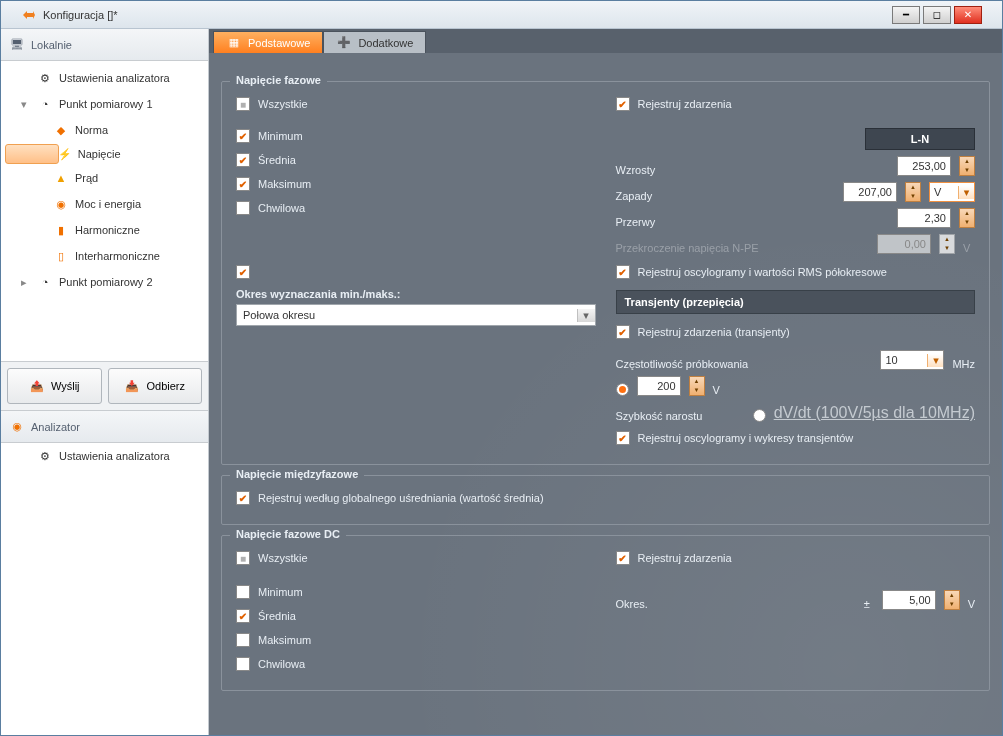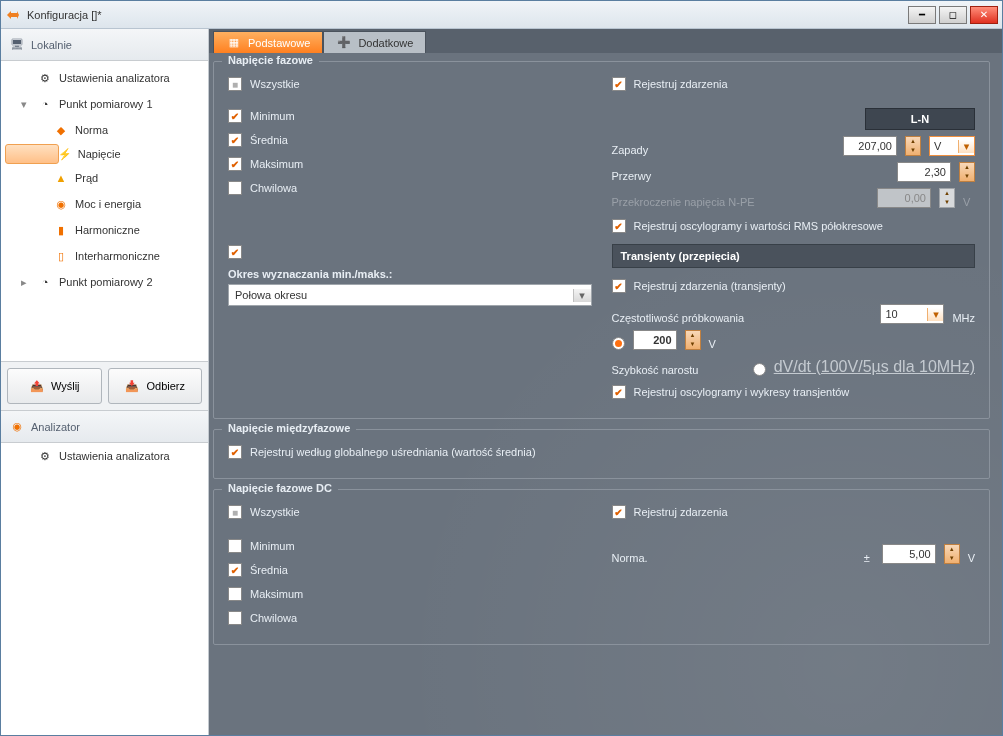--- a/index.html
+++ b/index.html
@@ -1,18 +1,18 @@
 <!DOCTYPE html>
 <html><head>
 <meta charset="utf-8">
 <style>
 * { box-sizing: border-box; margin: 0; padding: 0; font-family: Tahoma, Arial, sans-serif; font-size: 11px; }
 body { background: #d4d8dc; width: 1003px; height: 736px; overflow: hidden; }
 .window { width: 1003px; height: 736px; background: #e8eaec; border: 1px solid #5a7ea0; display: flex; flex-direction: column; }
-.titlebar { height: 28px; background: linear-gradient(#f0f4f8,#dde5ec); border-bottom: 1px solid #b8c4d0; display: flex; align-items: center; padding: 0 4px; }
+.titlebar { height: 28px; background: linear-gradient(#f0f4f8,#dde5ec); border-bottom: 1px solid #b8c4d0; display: flex; align-items: center; padding: 0 20px; }
 .titlebar .ticon { width:16px; height:16px; margin-right:6px; }
 .titlebar .ttext { flex:1; color:#333; }
 .titlebar .winbtns { display:flex; gap:3px; }
 .winbtn { width:28px; height:18px; border:1px solid #7a7a7a; background:linear-gradient(#f4f4f4,#d0d0d0); display:flex; align-items:center; justify-content:center; font-size:10px; }
 .winbtn.close { background:linear-gradient(#ff8e7a,#e03020); color:#fff; border-color:#a02010; }
 .body { flex:1; display:flex; min-height:0; }
 .sidebar { width:208px; background:#fff; border-right:1px solid #c4cad0; display:flex; flex-direction:column; }
 .panel-hdr { height:32px; background:linear-gradient(#f4f6f8,#e6eaee); border-bottom:1px solid #c8ccd0; display:flex; align-items:center; padding:0 8px; color:#556070; font-size:14px; gap:6px; }
 .tree { flex:1; overflow:auto; padding:4px 0; }
 .tree-item { display:flex; align-items:center; height:26px; padding-left:20px; gap:6px; color:#333; cursor:default; }
@@ -20,21 +20,21 @@
 .tree-item.l3 { padding-left:52px; }
 .tree-caret { width:10px; color:#888; }
 .icn { width:16px; height:16px; display:inline-flex; align-items:center; justify-content:center; font-size:11px; }
 .btnbar { display:flex; gap:6px; padding:6px; border-top:1px solid #c8ccd0; border-bottom:1px solid #c8ccd0; background:#f0f2f4; }
 .bigbtn { flex:1; height:36px; border:1px solid #b0b6bc; background:linear-gradient(#fcfcfc,#e8eaec); display:flex; align-items:center; justify-content:center; gap:6px; border-radius:3px; }
 .lower { padding:0; }
 .main { flex:1; display:flex; flex-direction:column; background:#6a737e; background-image:radial-gradient(circle at 80% 90%, rgba(255,255,255,0.06), transparent 50%); min-height:0; }
 .tabs { height:24px; display:flex; align-items:flex-end; background:#58616c; padding-left:4px; }
 .tab { height:22px; padding:0 12px; display:flex; align-items:center; gap:6px; background:#b8bfc6; border:1px solid #4a525c; border-bottom:none; color:#333; }
 .tab.active { background:linear-gradient(#ffb060,#ff8020); color:#fff; }
-.content { flex:1; overflow:auto; padding:8px 12px 12px 4px; color:#e8eef4; }
+.content { flex:1; overflow:auto; padding:8px 12px 12px 12px; color:#e8eef4;margin-top:20px; }
 .group { border:1px solid #8a929c; border-radius:2px; padding:10px 14px 14px 14px; margin-bottom:10px; position:relative; }
 .group > .legend { position:absolute; top:-8px; left:8px; background:#6a737e; padding:0 6px; font-weight:bold; color:#e8eef4; }
 .cols { display:flex; gap:20px; }
 .col { flex:1; min-width:0; }
 .chk { display:flex; align-items:center; gap:8px; height:24px; color:#e8eef4; }
 .chk .box { width:14px; height:14px; background:#fff; border:1px solid #888; display:flex; align-items:center; justify-content:center; font-size:10px; color:#e06000; font-weight:bold; }
 .chk .box.three { color:#b0b0b0; }
 .row { display:flex; align-items:flex-end; height:26px; gap:8px; }
 .row .lbl { flex:1; color:#e8eef4; }
 .row.disabled .lbl { color:#9aa0a8; }
@@ -198,20 +198,28 @@
               <div class="chk">
                 <span class="box">✔</span>
                 <span>Rejestruj zdarzenia</span>
               </div>
               <div style="height:8px"></div>
               <div class="row">
                 <span class="lbl"></span>
                 <div class="hdrcell">L-N</div>
               </div>
               <div class="row">
+                <span class="lbl">Wzrosty</span>
+                <input class="numinp" value="253,00" style="">
+                <div class="spin">
+                    <span>▲</span>
+                    <span>▼</span>
+                  </div>
+              </div>
+              <div class="row">
                 <span class="lbl">Zapady</span>
                 <input class="numinp" value="207,00" style="">
                 <div class="spin">
                     <span>▲</span>
                     <span>▼</span>
                   </div>
                 <div class="sel orange" style="width:46px">
                     <span class="sv">V</span>
                     <span class="ar">▾</span>
                   </div>
@@ -250,21 +258,21 @@
                 <div class="sel" style="width:64px">
                     <span class="sv">10</span>
                     <span class="ar">▾</span>
                   </div>
                 <span>MHz</span>
               </div>
               <div class="row">
                 <span class="rad">
                     <span class="dot"></span>
                   </span>
-                <input class="numinp" style="width: 44px; font-weight: bold;" value="200">
+                <input class="numinp" style="width: 44px;" value="200">
                 <div class="spin">
                     <span>▲</span>
                     <span>▼</span>
                   </div>
                 <span>V</span>
               </div>
               <div class="row">
                 <span class="lbl">Szybkość narostu</span>
                 <span class="rad"></span>
                 <span class="minor">dV/dt (100V/5µs dla 10MHz)</span>
@@ -312,21 +320,21 @@
                 <span>Chwilowa</span>
               </div>
             </div>
             <div class="col">
               <div class="chk">
                 <span class="box">✔</span>
                 <span>Rejestruj zdarzenia</span>
               </div>
               <div style="height:14px"></div>
               <div class="row">
-                <span class="lbl">Norma.</span>
+                <span class="lbl">Okres.</span>
                 <span class="plusminus">±</span>
                 <input class="numinp" value="5,00" style="">
                 <div class="spin">
                     <span>▲</span>
                     <span>▼</span>
                   </div>
                 <span>V</span>
               </div>
             </div>
           </div>

